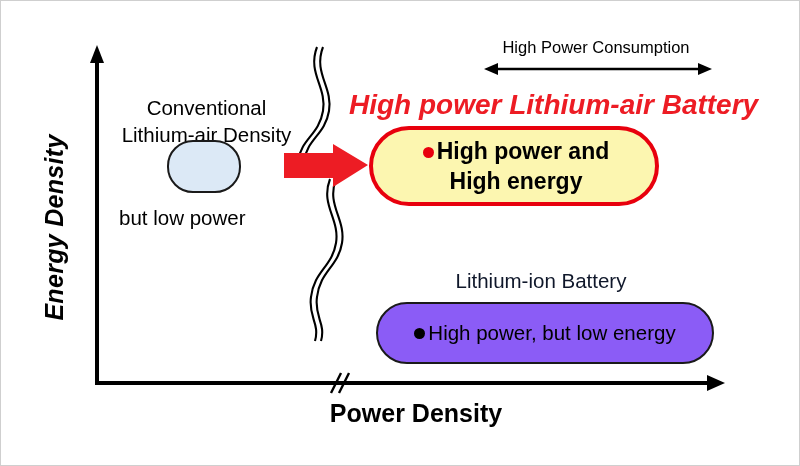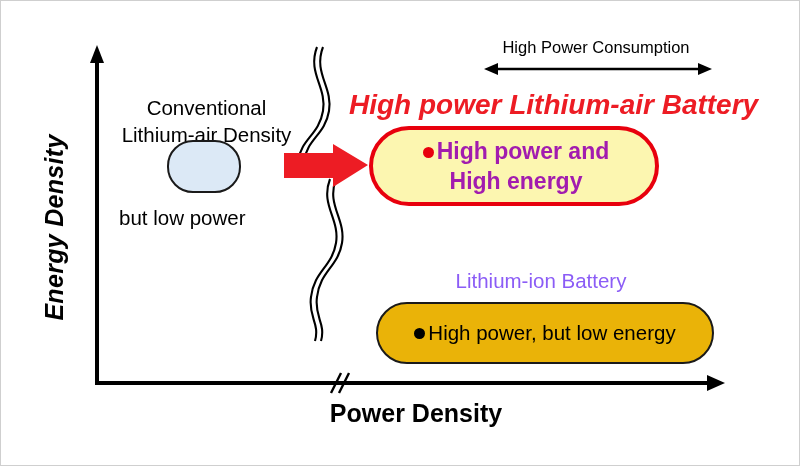--- a/index.html
+++ b/index.html
@@ -131,40 +131,40 @@
     box-sizing: border-box;
     display: flex;
     align-items: center;
     justify-content: center;
   }
   #yellow-box-text {
     text-align: center;
     font-weight: bold;
     font-size: 23px;
     line-height: 30px;
-    color: #a21caf;
+    color: #000000;
     padding-left: 4px;
   }
 
   
   #liion-title {
     left: 425px;
     top: 268px;
     width: 230px;
     text-align: center;
     font-size: 20.5px;
-    color: #8b5cf6;
+    color: #0f172a;
     white-space: nowrap;
   }
   #green-box {
     left: 375px;
     top: 301px;
     width: 338px;
     height: 62px;
-    background: #eab308;
+    background: #8b5cf6;
     border: 2.4px solid #1a1a1a;
     border-radius: 32px;
     box-sizing: border-box;
     display: flex;
     align-items: center;
     justify-content: center;
   }
   #green-box-text {
     text-align: center;
     font-size: 20.5px;

